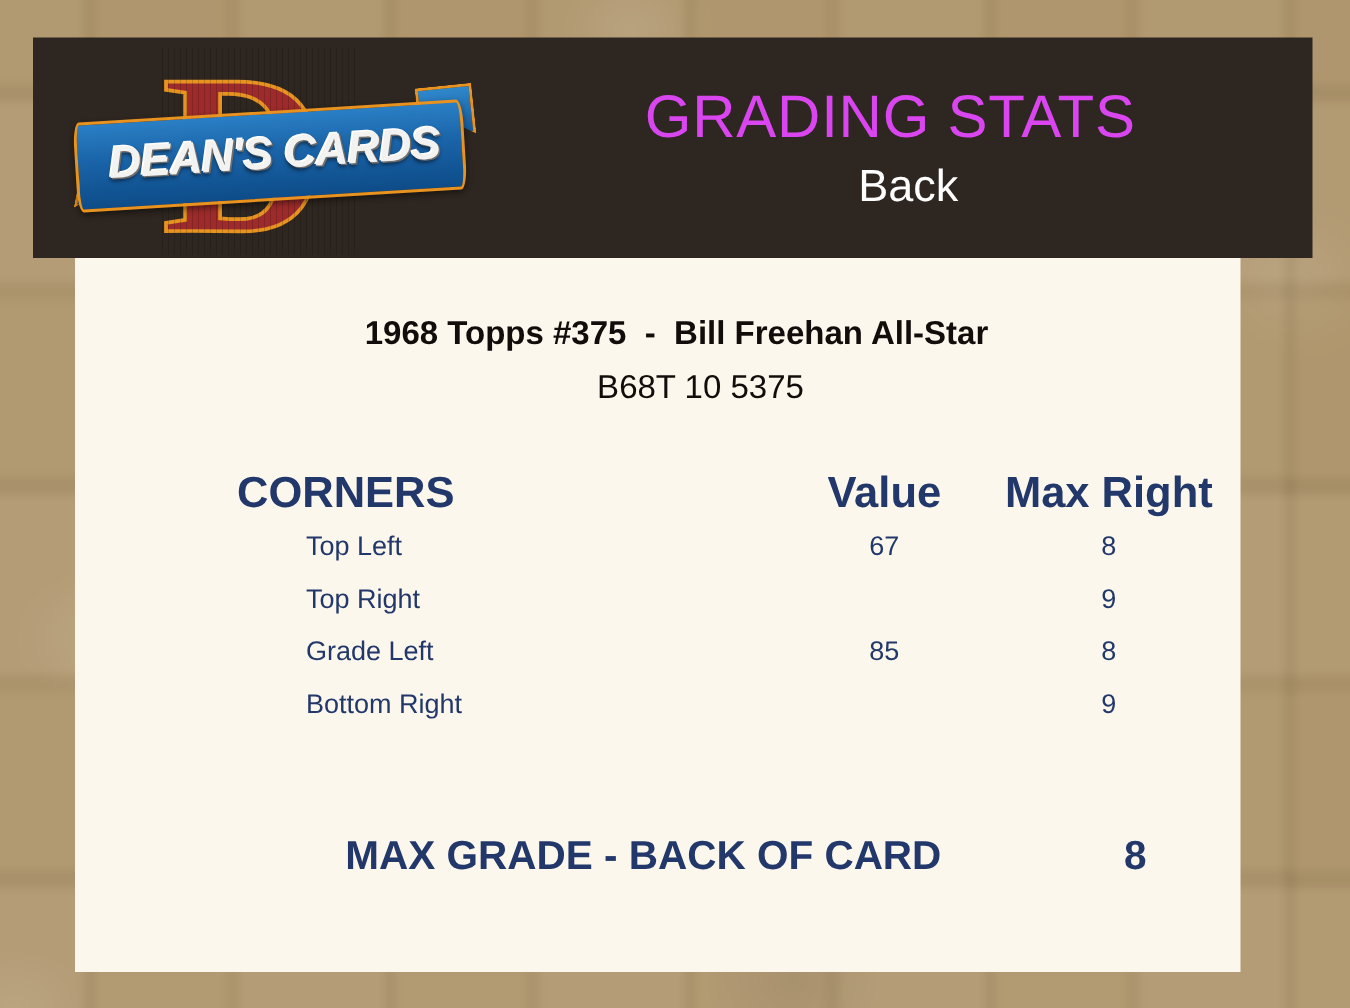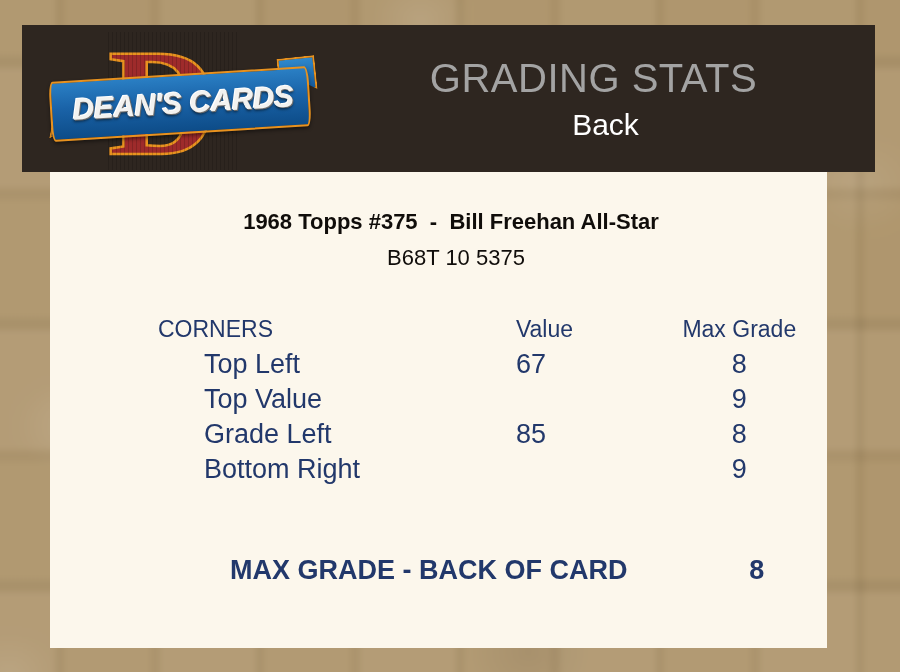--- a/index.html
+++ b/index.html
@@ -155,21 +155,21 @@
     left: 290px;
     top: 0;
     width: 563px;
     height: 147px;
     display: flex;
     flex-direction: column;
     align-items: center;
     justify-content: center;
   }
   #header-title {
-    color: #a3a3a3;
+    color: #d946ef;
     font-size: 40px;
     font-weight: normal;
     line-height: 50px;
     letter-spacing: 0.5px;
   }
   #header-subtitle {
     color: #ffffff;
     font-size: 30px;
     font-weight: normal;
     line-height: 40px;
@@ -193,21 +193,21 @@
     top: 37px;
     width: 802px;
     text-align: center;
     font-size: 22px;
     font-weight: bold;
     color: #100d0a;
     white-space: pre;
   }
   #card-code {
     position: absolute;
-    left: 5px;
+    left: 16px;
     top: 73px;
     width: 802px;
     text-align: center;
     font-size: 22px;
     font-weight: normal;
     color: #100d0a;
   }
 
   
   #grading-table {
@@ -215,30 +215,30 @@
     left: 104px;
     top: 140px;
     width: 660px;
     border-collapse: collapse;
     color: #22386b;
   }
   #grading-table th,
   #grading-table td {
     padding: 0;
     height: 35px;
-    font-size: 27px;
+    font-size: 18px;
     vertical-align: middle;
   }
   .col-label   { width: 340px; text-align: left; }
-  .col-value   { width: 160px; text-align: left; }
+  .col-value   { width: 160px; text-align: center; }
   .col-max     { width: 160px; text-align: center; }
 
   #grading-table thead th {
-    font-weight: normal;
-    font-size: 23px;
+    font-weight: bold;
+    font-size: 29px;
   }
   #grading-table thead th.col-label { padding-left: 4px; }
 
   #grading-table tbody td {
     font-weight: normal;
   }
   #grading-table tbody td.col-label { padding-left: 50px; }
 
   
   #summary-row {
@@ -294,31 +294,31 @@
 
     <div id="card-title">1968 Topps #375  -  Bill Freehan All-Star</div>
 
     <div id="card-code">B68T 10 5375</div>
 
     <table id="grading-table">
       <thead>
         <tr>
           <th class="col-label">CORNERS</th>
           <th class="col-value">Value</th>
-          <th class="col-max">Max Grade</th>
+          <th class="col-max">Max Right</th>
         </tr>
       </thead>
       <tbody>
         <tr>
           <td class="col-label">Top Left</td>
           <td class="col-value">67</td>
           <td class="col-max">8</td>
         </tr>
         <tr>
-          <td class="col-label">Top Value</td>
+          <td class="col-label">Top Right</td>
           <td class="col-value"></td>
           <td class="col-max">9</td>
         </tr>
         <tr>
           <td class="col-label">Grade Left</td>
           <td class="col-value">85</td>
           <td class="col-max">8</td>
         </tr>
         <tr>
           <td class="col-label">Bottom Right</td>

